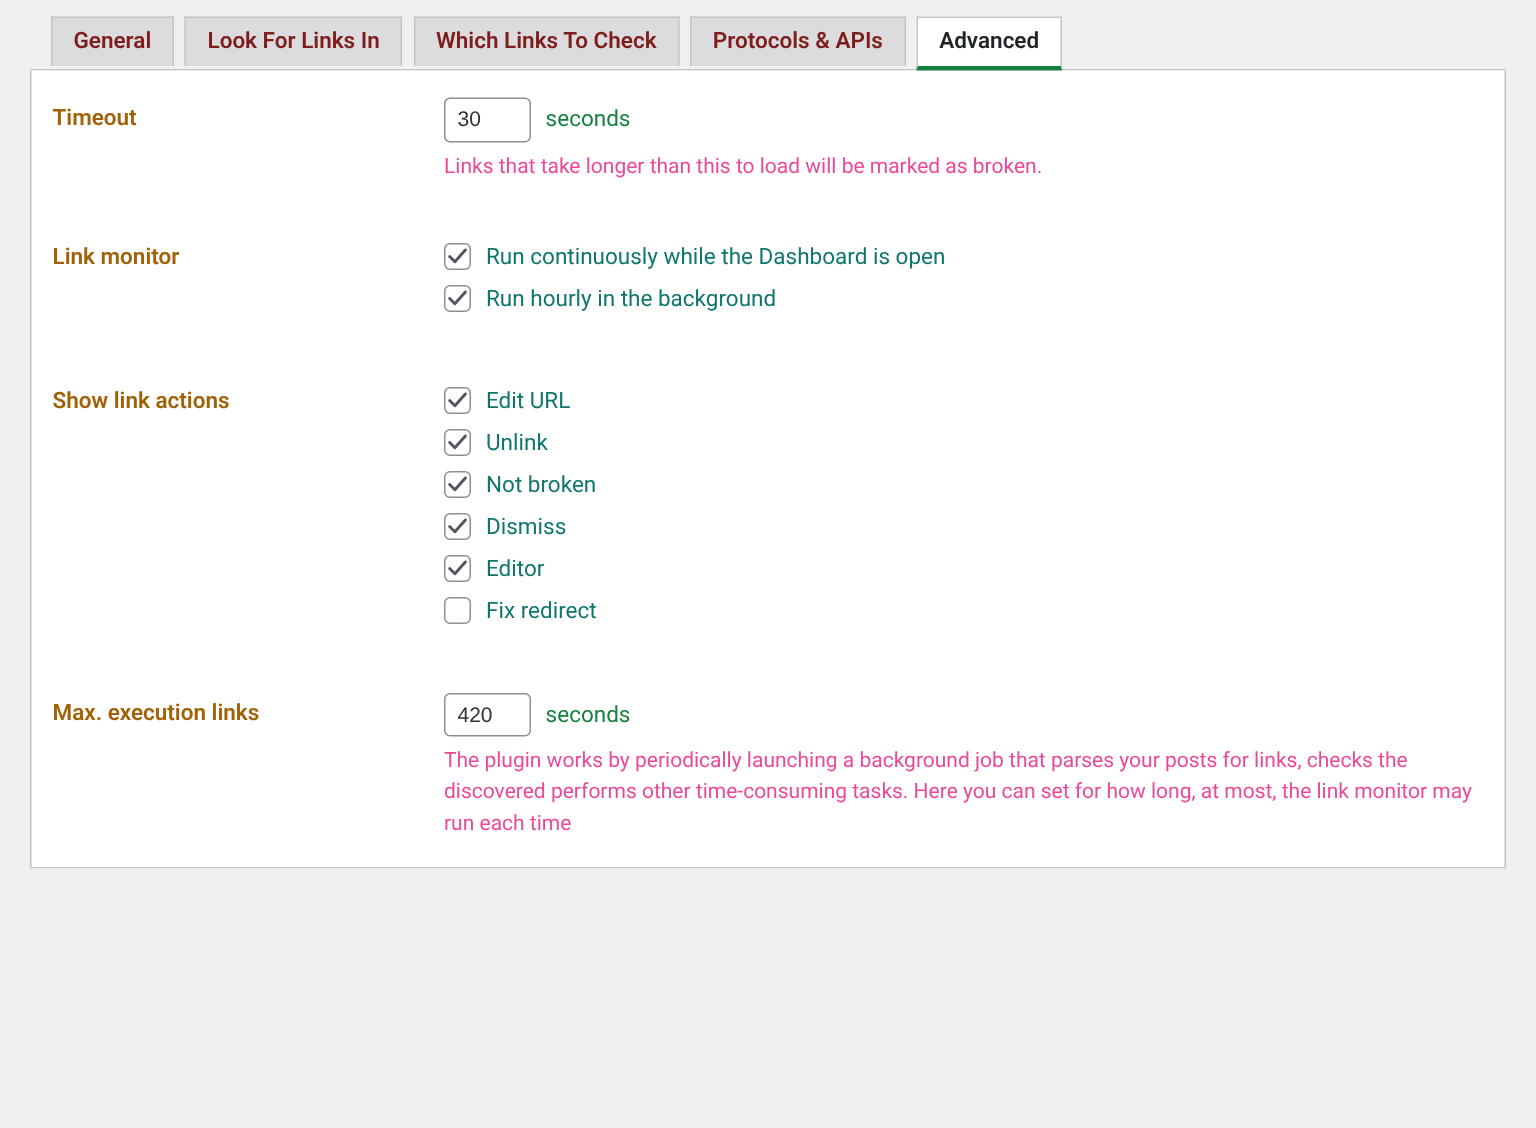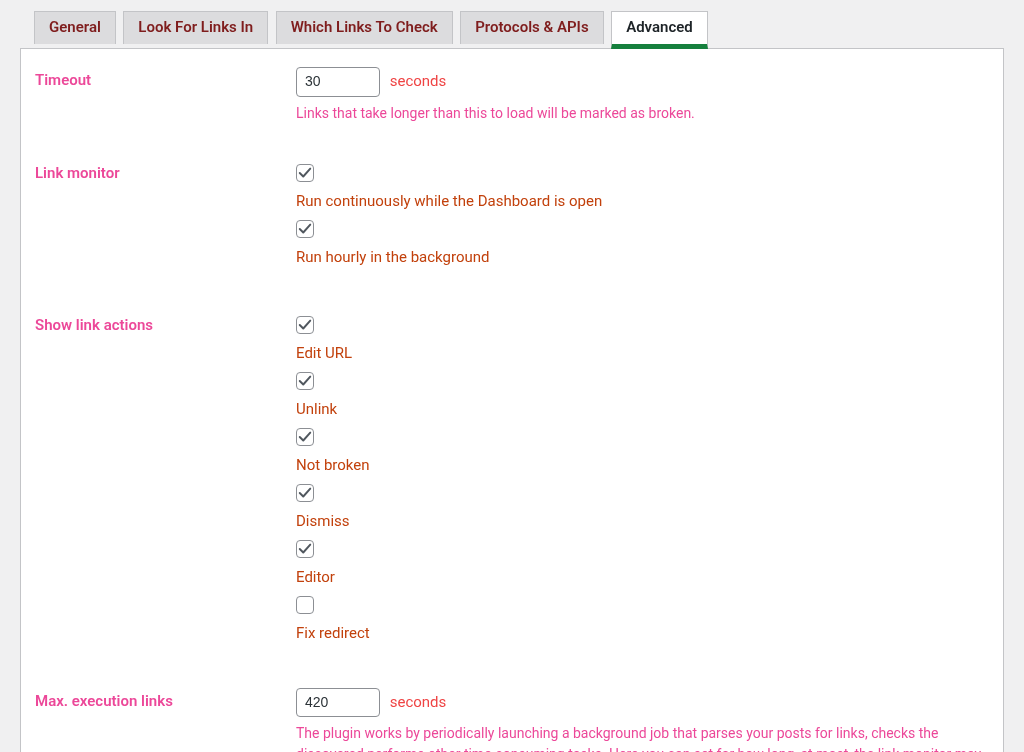--- a/index.html
+++ b/index.html
@@ -39,79 +39,78 @@
       font-weight: 600;
       background: #dcdcde;
       color: #7f1d1d;
       text-decoration: none;
       position: relative;
       top: 1px;
       cursor: pointer;
     }
     .nav-tab-active {
       background: #fff;
-      border-bottom: 5px solid #15803d;
+      border-bottom: 3px solid #15803d;
       color: #1d2327;
     }
     .content-panel {
       background: #fff;
       border: 1px solid #c3c4c7;
       border-top: none;
       padding: 0;
       margin: 0;
     }
     table.form-table {
       width: 100%;
       border-collapse: collapse;
     }
     table.form-table th {
       text-align: left;
       vertical-align: top;
       padding: 22px 10px 22px 14px;
       width: 275px;
       font-weight: 600;
       font-size: 15px;
-      color: #ec4899;
+      color: #a16207;
     }
     table.form-table td {
       padding: 18px 10px 18px 0;
       vertical-align: top;
       font-size: 15px;
       color: #3c434a;
     }
     input[type="text"].small-text {
-      width: 84px;
+      width: 58px;
       padding: 4px 8px;
       font-size: 14px;
       border: 1px solid #8c8f94;
       border-radius: 4px;
       background: #fff;
       color: #2c3338;
       line-height: 1.4;
     }
     .unit {
       font-size: 15px;
-      color: #ef4444;
+      color: #15803d;
       margin-left: 6px;
       margin-top: 18px;
     }
     .description {
       font-size: 14px;
       color: #ec4899;
       margin-top: 6px;
       line-height: 1.5;
     }
     .checkbox-row, .radio-row {
       display: flex;
       align-items: flex-start;
       gap: 10px;
       margin: 4px 0 10px 0;
       font-size: 15px;
-      color: #c2410c;
-      flex-direction: column;
+      color: #0f766e;
     }
     .cb, .rb {
       width: 18px;
       height: 18px;
       border: 1px solid #8c8f94;
       background: #fff;
       display: inline-flex;
       align-items: center;
       justify-content: center;
       flex-shrink: 0;

